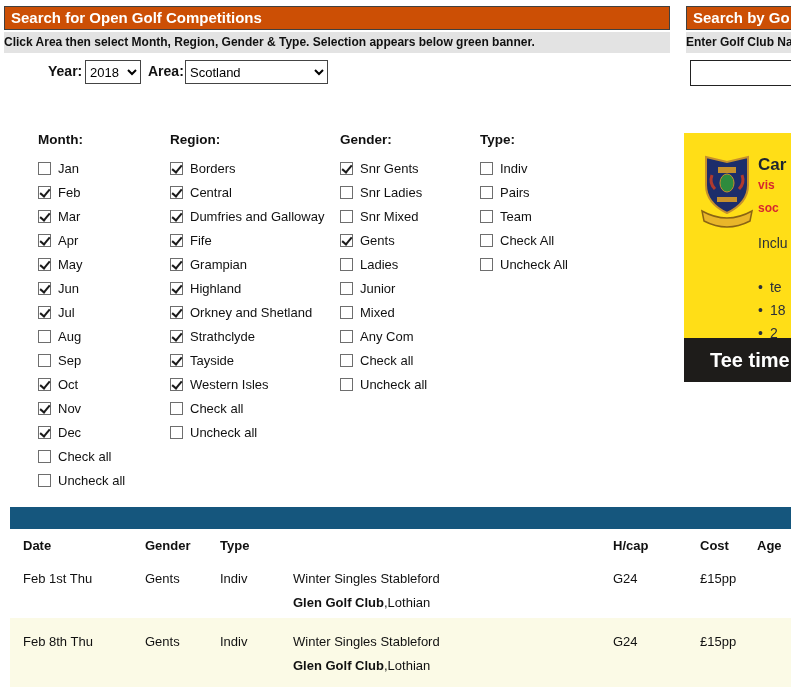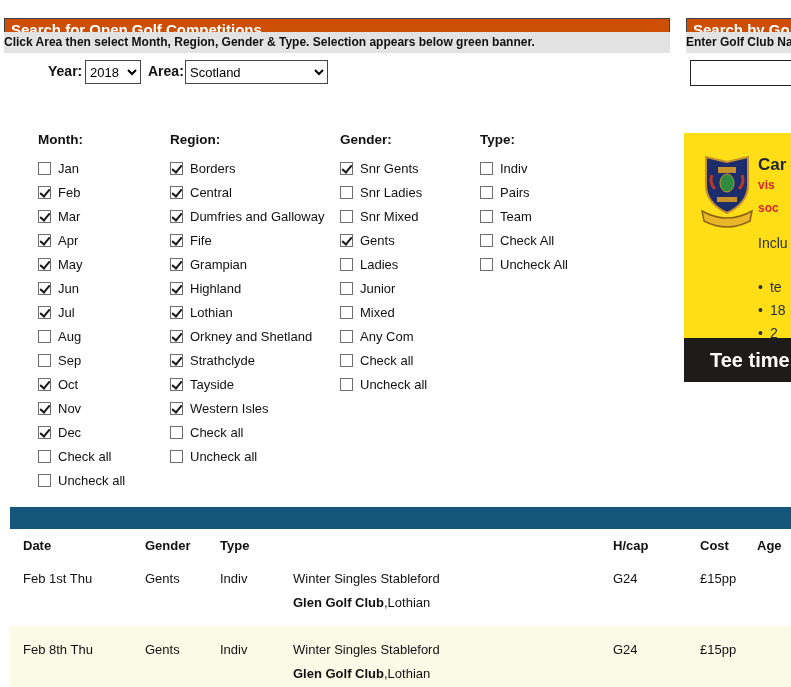--- a/index.html
+++ b/index.html
@@ -6,21 +6,21 @@
   html,body { width:791px; height:687px; }
   body {
     position:relative; overflow:hidden; background:#fff;
     font-family:"Liberation Sans", sans-serif; color:#111;
   }
 
   
   .panel-header {
     position:absolute; height:24px; background:#CC4F05;
     border:1px solid #404040; color:#fff; font-weight:bold;
-    font-size:15px; line-height:22px; padding-left:6px; white-space:nowrap; overflow:hidden;margin-top:12px;
+    font-size:15px; line-height:22px; padding-left:6px; white-space:nowrap; overflow:hidden;
   }
   .instruction-bar {
     position:absolute; height:21px; background:#E3E3E3;
     font-size:12px; font-weight:bold; line-height:21px; 
     white-space:nowrap; overflow:hidden; color:#111;
   }
   #left-header { left:4px; top:6px; width:666px; }
   #left-instruction { left:4px; top:32px; width:666px; }
   #right-header { left:686px; top:6px; width:120px; }
   #right-instruction { left:686px; top:32px; width:120px; }
@@ -82,21 +82,21 @@
 
   
   #results { position:absolute; left:10px; top:507px; width:781px; }
   #results-banner { height:22px; background:#15567D; }
   .result-grid {
     display:grid;
     grid-template-columns:122px 75px 73px 320px 87px 57px 1fr;
     padding-left:13px; font-size:13px;
   }
   #results-headrow { padding-top:9px; padding-bottom:2px; font-weight:bold; }
-  .result-row { padding-top:16px; padding-bottom:16px; }
+  .result-row { padding-top:16px; padding-bottom:8px; }
   .result-row.highlight { background:#FBFAE6; padding-bottom:20px; }
   .club-line { margin-top:9px; }
   .club-name { font-weight:bold; }
 </style>
 </head>
 <body>
 
 <div id="left-header" class="panel-header">Search for Open Golf Competitions</div>
 <div id="left-instruction" class="instruction-bar">Click Area then select Month, Region, Gender &amp; Type. Selection appears below green banner.</div>
 
@@ -187,24 +187,20 @@
         <input type="checkbox" checked="" style="">
         <span class="filter-label">Fife</span>
       </label>
       <label class="filter-item">
         <input type="checkbox" checked="" style="">
         <span class="filter-label">Grampian</span>
       </label>
       <label class="filter-item">
         <input type="checkbox" checked="" style="">
         <span class="filter-label">Highland</span>
-      </label>
-      <label class="filter-item">
-        <input type="checkbox" checked="" style="">
-        <span class="filter-label">Lothian</span>
       </label>
       <label class="filter-item">
         <input type="checkbox" checked="" style="">
         <span class="filter-label">Orkney and Shetland</span>
       </label>
       <label class="filter-item">
         <input type="checkbox" checked="" style="">
         <span class="filter-label">Strathclyde</span>
       </label>
       <label class="filter-item">

